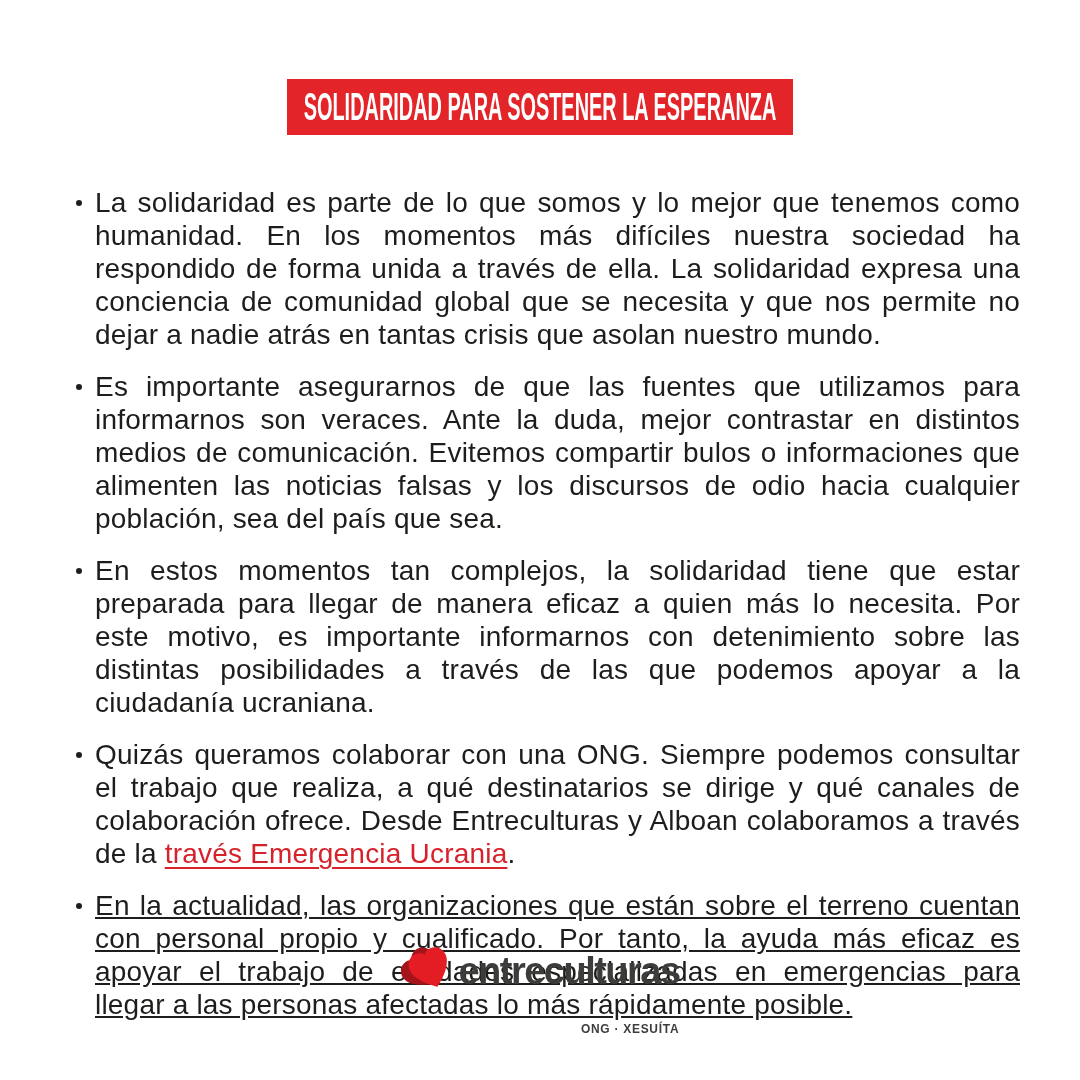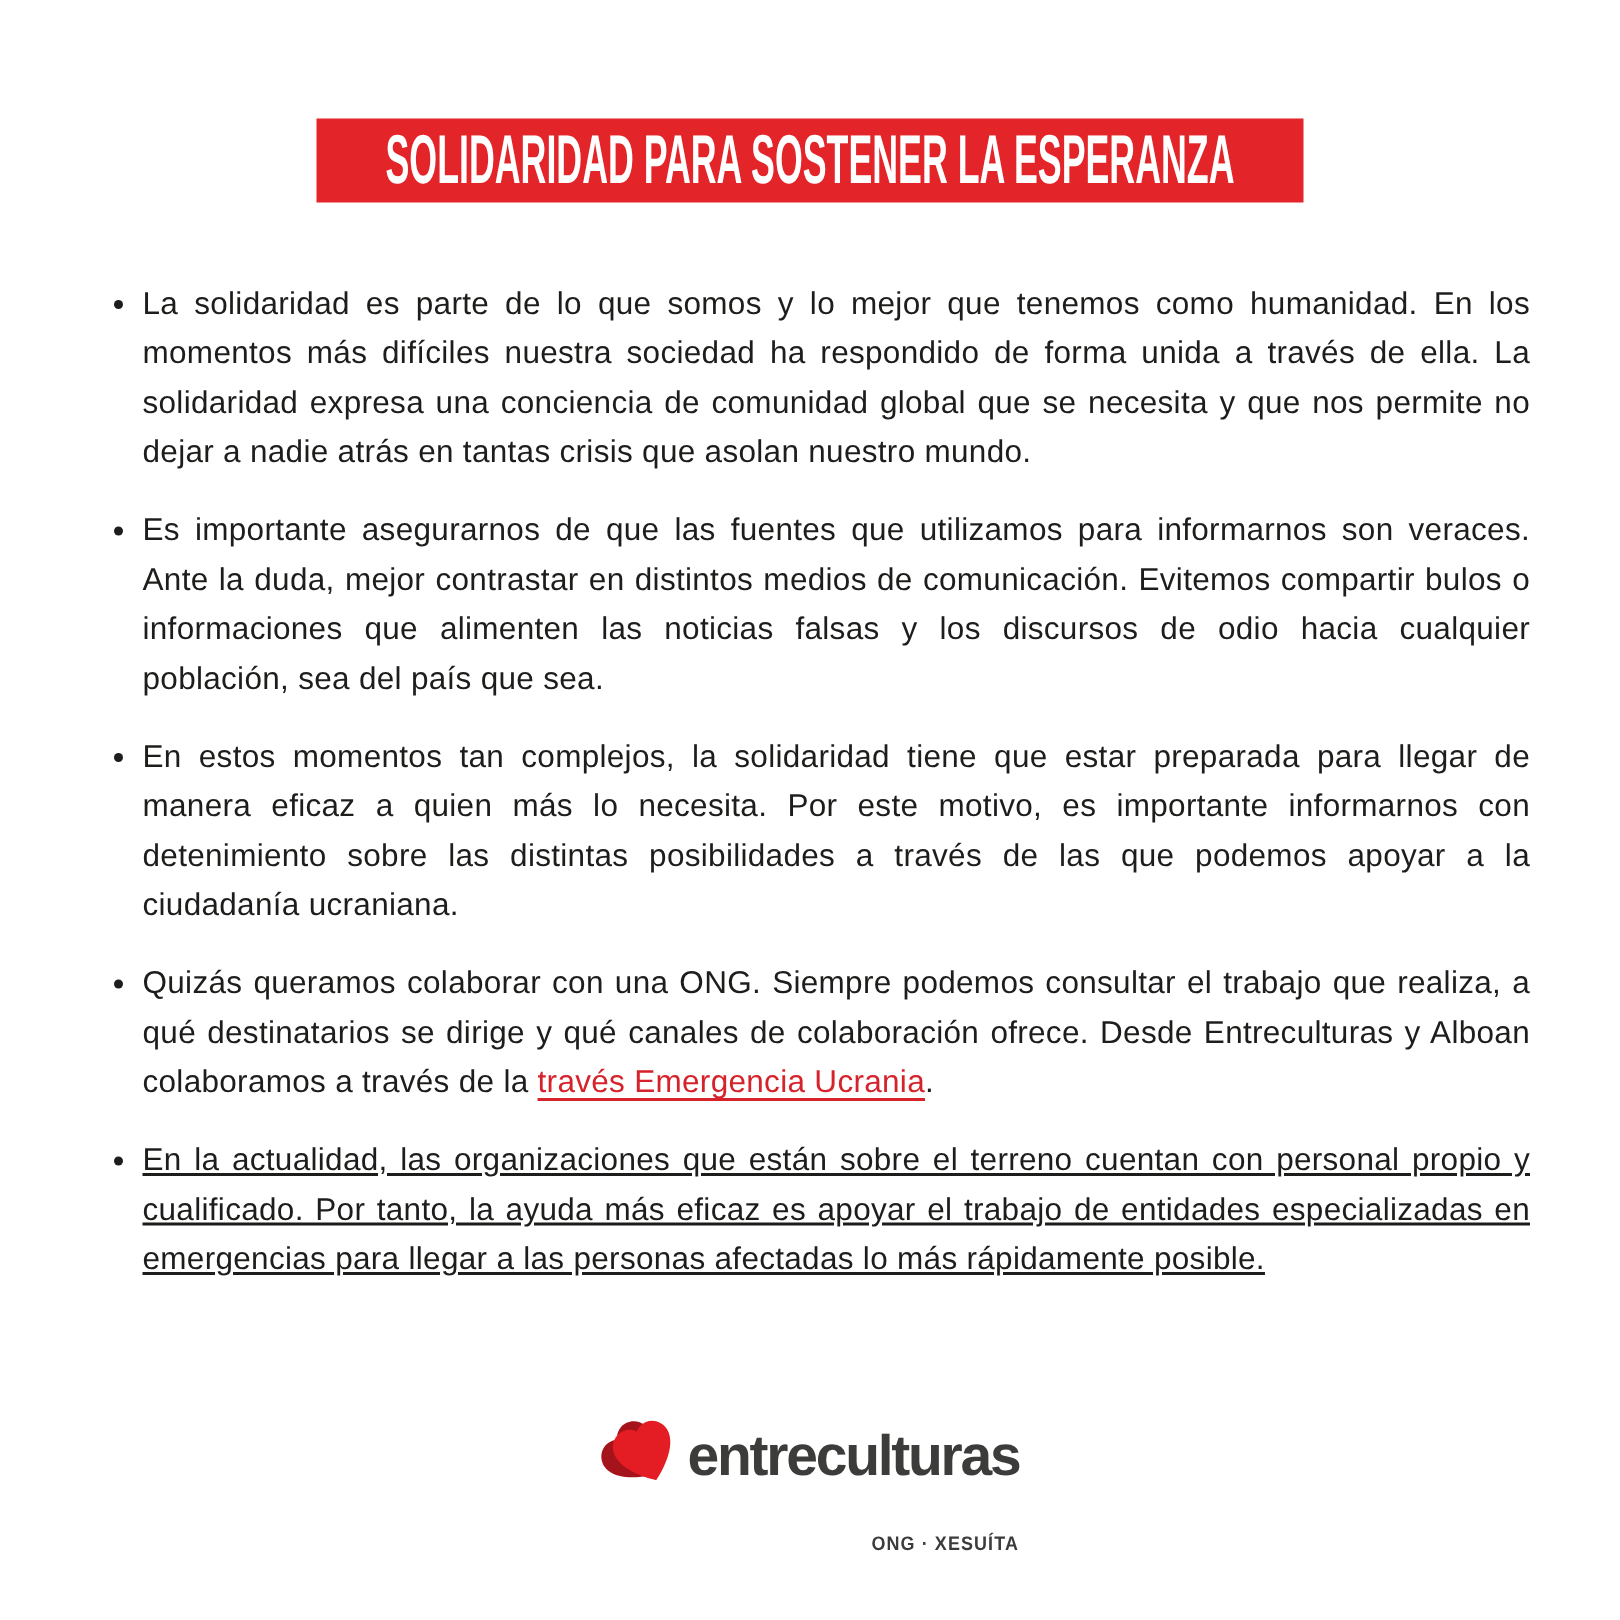--- a/index.html
+++ b/index.html
@@ -11,21 +11,21 @@
     color: #1d1d1b;
     overflow: hidden;
   }
 
   
   .banner {
     position: absolute;
     top: 79px;
     left: 50%;
     transform: translateX(-50%);
-    width: 658px;
+    width: 506px;
     height: 56px;
     background: #e32428;
     display: flex;
     align-items: center;
     justify-content: center;
   }
   .banner svg { display: block; }
   .banner text {
     font-family: "Liberation Sans", sans-serif;
     font-weight: 700;
@@ -36,21 +36,21 @@
   .content {
     position: absolute;
     top: 186px;
     left: 75px;
     width: 945px;
   }
   .bullet {
     position: relative;
     padding-left: 20px;
     margin-bottom: 19px;
-    font-size: 21px;
+    font-size: 28px;
     line-height: 33px;
     text-align: justify;
     letter-spacing: 0.2px;
   }
   .bullet:last-child { margin-bottom: 12px; text-decoration: underline; }
   .marker {
     position: absolute;
     left: 1px;
     top: 14px;
     width: 6px;

